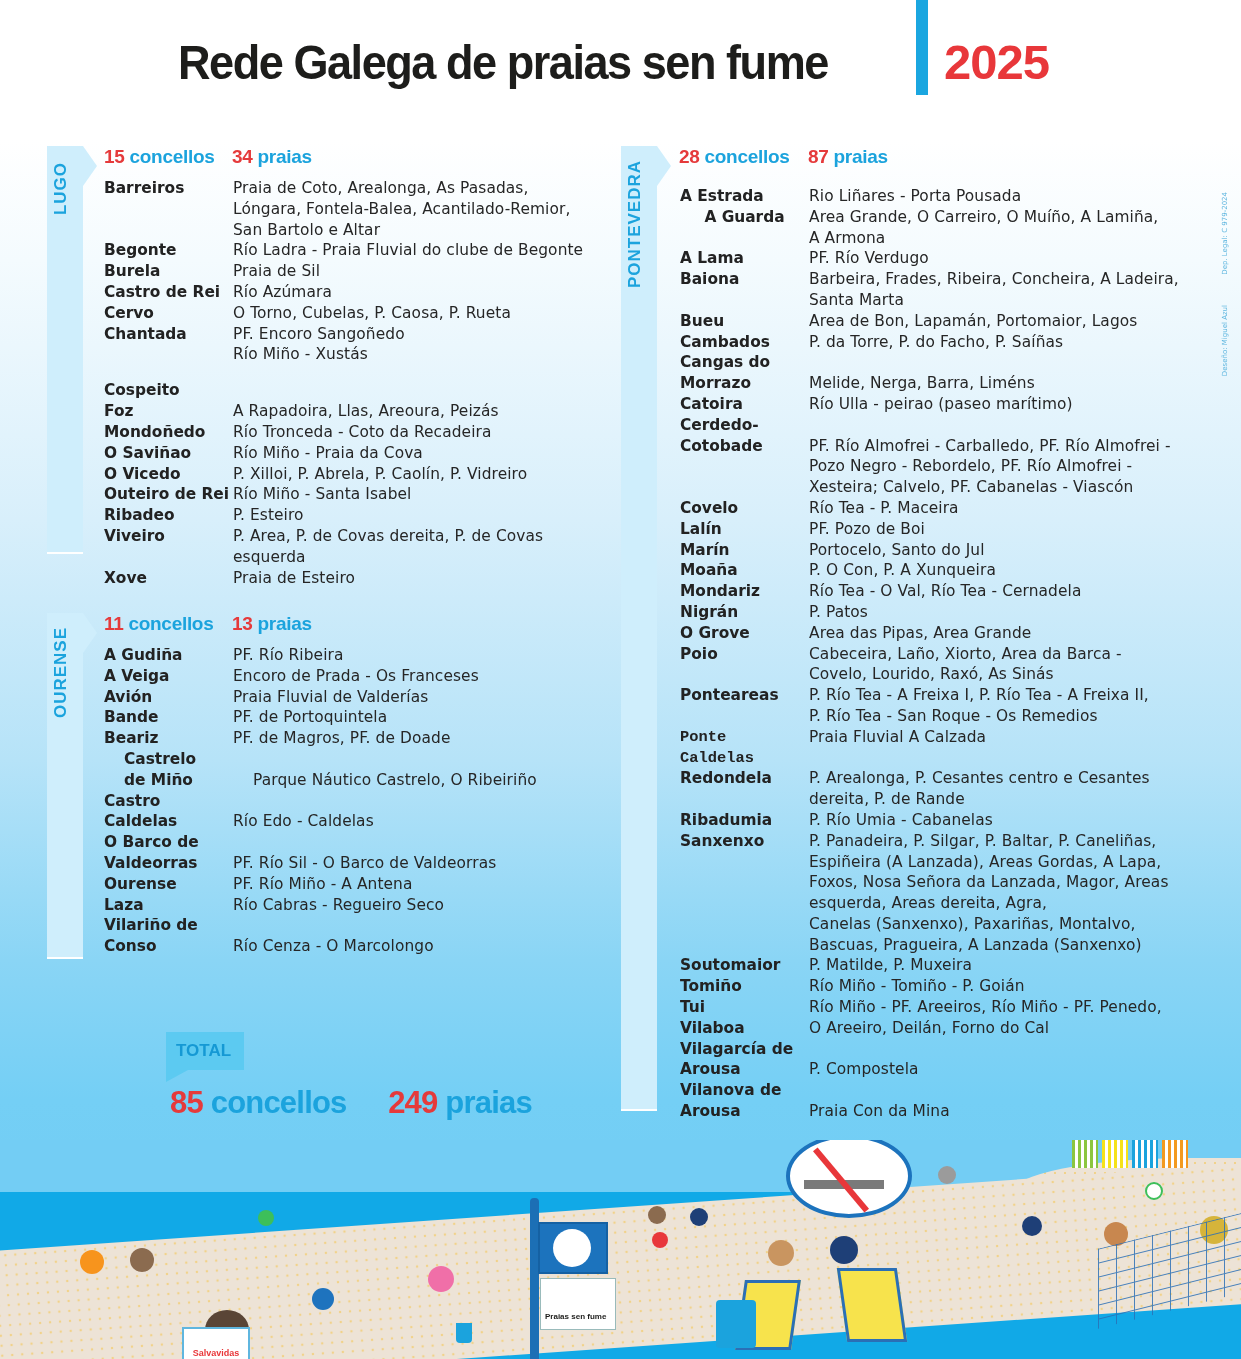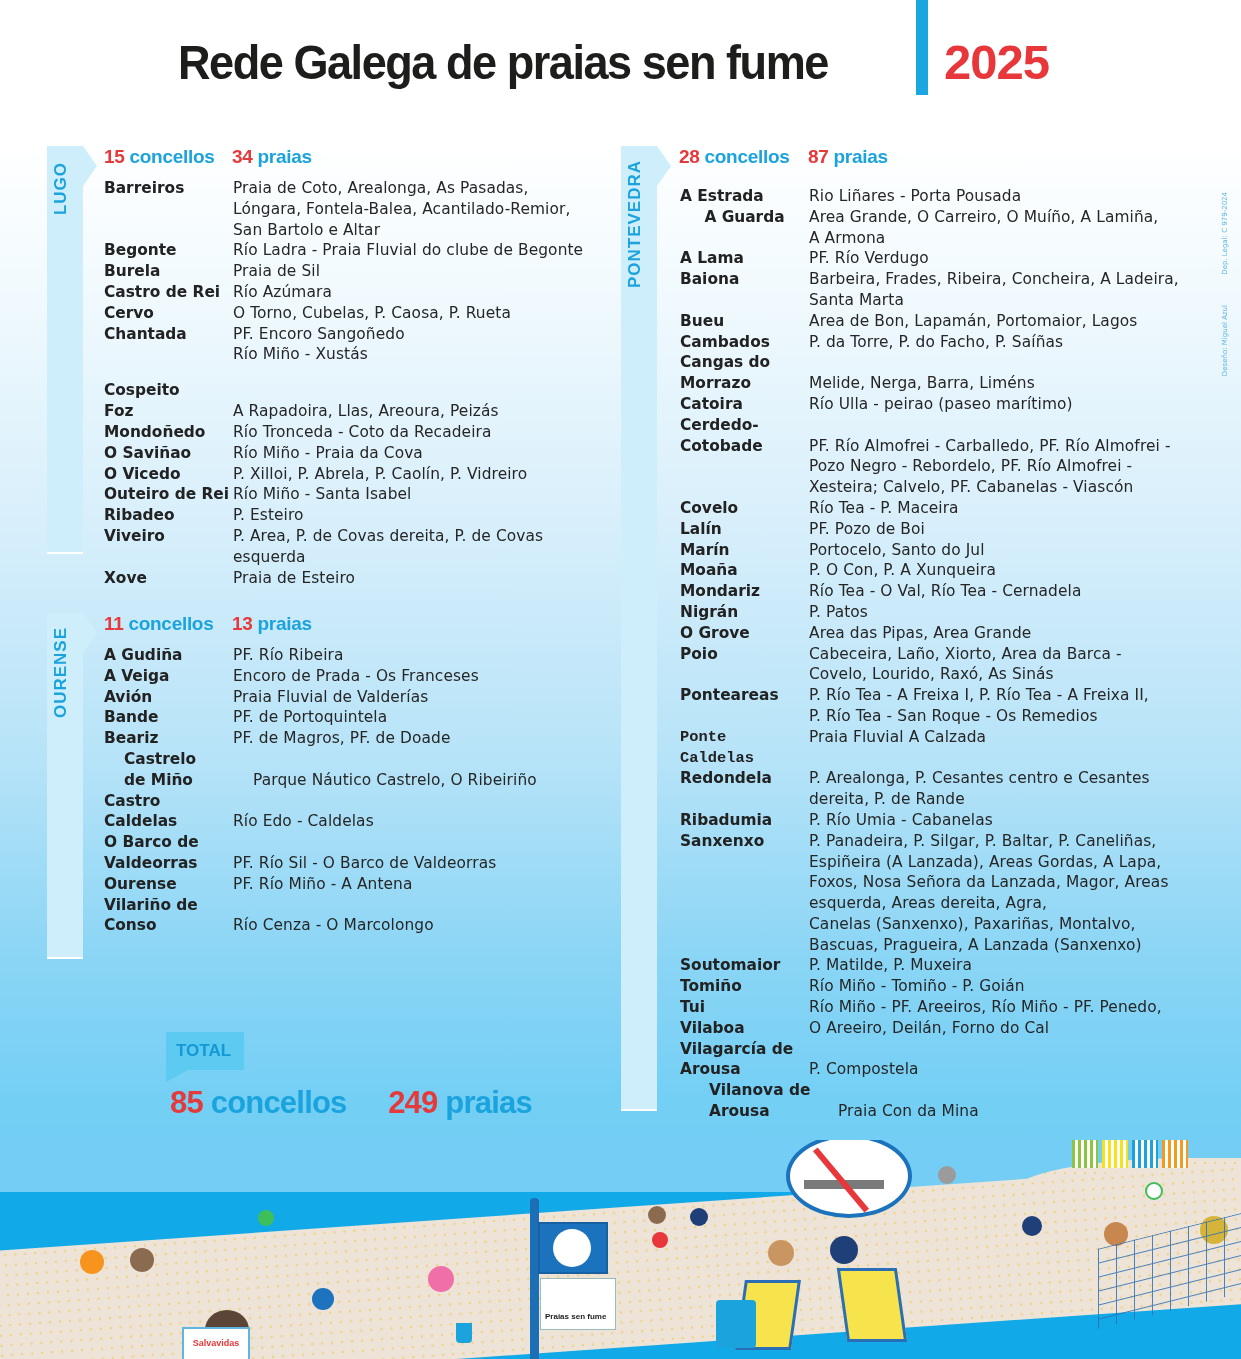--- a/index.html
+++ b/index.html
@@ -98,21 +98,21 @@
     position: absolute; left: 786px; top: -6px; width: 126px; height: 84px; background: #fff;
     border: 4px solid #1c73bd; border-radius: 50%;
   }
   .cig { position: absolute; left: 804px; top: 40px; width: 80px; height: 9px; background: #7a7a7a; }
   .cig-slash { position: absolute; left: 838px; top: 0px; width: 6px; height: 80px; background: #e8373a; transform: rotate(-40deg); }
   .person { position: absolute; border-radius: 50%; }
   .hut { position: absolute; top: 0; width: 26px; height: 40px; }
   .salva {
     position: absolute; left: 182px; top: 187px; width: 68px; height: 32px; background: #fff;
     border: 2px solid #5fb6df; border-bottom: none; text-align: center;
-    font-family: "Liberation Sans", sans-serif; font-weight: bold; font-size: 9px; color: #e8373a; padding-top: 9px;
+    font-family: "Liberation Sans", sans-serif; font-weight: bold; font-size: 9px; color: #e8373a; padding-top: 19px;
   }
   .net { position: absolute; left: 1098px; top: 90px; width: 150px; height: 80px;
     background-image: linear-gradient(#2a6fb6 1px, transparent 1px), linear-gradient(90deg, #2a6fb6 1px, transparent 1px);
     background-size: 18px 14px; transform: skewY(-14deg); opacity: 0.85; }
 </style>
 </head>
 <body>
 
 <div class="title-wrap">
   <div class="title">Rede Galega de praias sen fume</div>
@@ -250,20 +250,24 @@
       </div>
       <div class="row">
         <div class="concello" style="width: 129px;">O Barco de
 Valdeorras</div>
         <div class="praias">
 PF. Río Sil - O Barco de Valdeorras</div>
       </div>
       <div class="row">
         <div class="concello" style="width: 129px;">Ourense</div>
         <div class="praias">PF. Río Miño - A Antena</div>
+      </div>
+      <div class="row">
+        <div class="concello" style="width: 129px;">Laza</div>
+        <div class="praias">Río Cabras - Regueiro Seco</div>
       </div>
       <div class="row">
         <div class="concello" style="width: 129px;">Vilariño de
 Conso</div>
         <div class="praias">
 Río Cenza - O Marcolongo</div>
       </div>
     </div>
 </div>
 
@@ -402,21 +406,21 @@
         <div class="concello" style="width: 129px;">Vilaboa</div>
         <div class="praias">O Areeiro, Deilán, Forno do Cal</div>
       </div>
       <div class="row">
         <div class="concello" style="width: 129px;">Vilagarcía de
 Arousa</div>
         <div class="praias">
 P. Compostela</div>
       </div>
       <div class="row">
-        <div class="concello" style="width: 129px; margin-left: 29px;">Vilanova de
+        <div class="concello" style="width: 129px;">Vilanova de
 Arousa</div>
         <div class="praias">
 Praia Con da Mina</div>
       </div>
     </div>
 </div>
 
 <div class="side-note" style="left:1221px;top:192px;">Dep. Legal: C 979-2024</div>
 <div class="side-note" style="left:1221px;top:305px;">Deseño: Miguel Azul</div>
 

